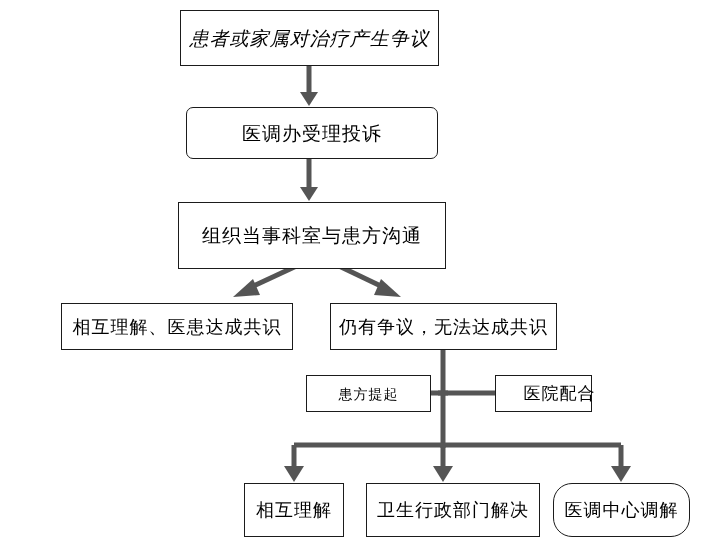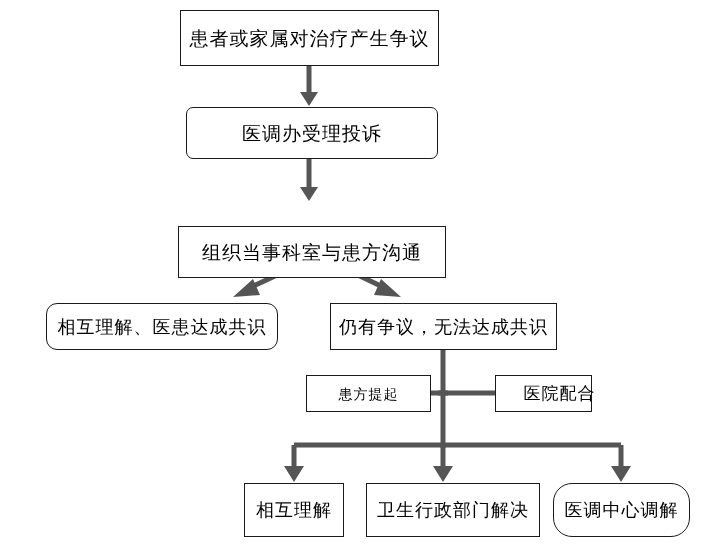--- a/index.html
+++ b/index.html
@@ -27,24 +27,24 @@
     color: #000000;
     letter-spacing: 1px;
     white-space: nowrap;
     z-index: 3;
   }
   .node-label {
     display: block;
     line-height: 1;
   }
   
-  #n-dispute      { left: 180px; top: 10px;  width: 259px; height: 56px;  font-size: 19px; }
+  #n-dispute      { left: 180px; top: 10px;  width: 259px; height: 56px;  font-size: 19px; font-style: italic; }
   #n-accept       { left: 186px; top: 107px; width: 252px; height: 52px;  font-size: 19px; border-radius: 7px; }
-  #n-communicate  { left: 178px; top: 202px; width: 268px; height: 52px;  font-size: 19px; margin-top: 24px; }
-  #n-consensus    { left: 46px;  top: 303px; width: 232px; height: 47px;  font-size: 18px; border-radius: 11px; }
+  #n-communicate  { left: 178px; top: 202px; width: 268px; height: 67px;  font-size: 19px; }
+  #n-consensus    { left: 61px;  top: 303px; width: 232px; height: 47px;  font-size: 18px; }
   #n-nodeal       { left: 330px; top: 303px; width: 227px; height: 47px;  font-size: 18px; }
   #n-patient-side { left: 306px; top: 375px; width: 125px; height: 37px;  font-size: 14px; align-items: center; }
   #n-hospital     { left: 495px; top: 375px; width: 97px;  height: 37px;  font-size: 17px; padding-left: 32px; }
   #n-lawsuit      { left: 244px; top: 483px; width: 100px; height: 54px;  font-size: 18px; }
   #n-admin        { left: 366px; top: 483px; width: 174px; height: 54px;  font-size: 18px; }
   #n-mediation    { left: 553px; top: 483px; width: 137px; height: 54px;  font-size: 18px; border-radius: 19px; }
 
   
   svg#wires {
     position: absolute;

